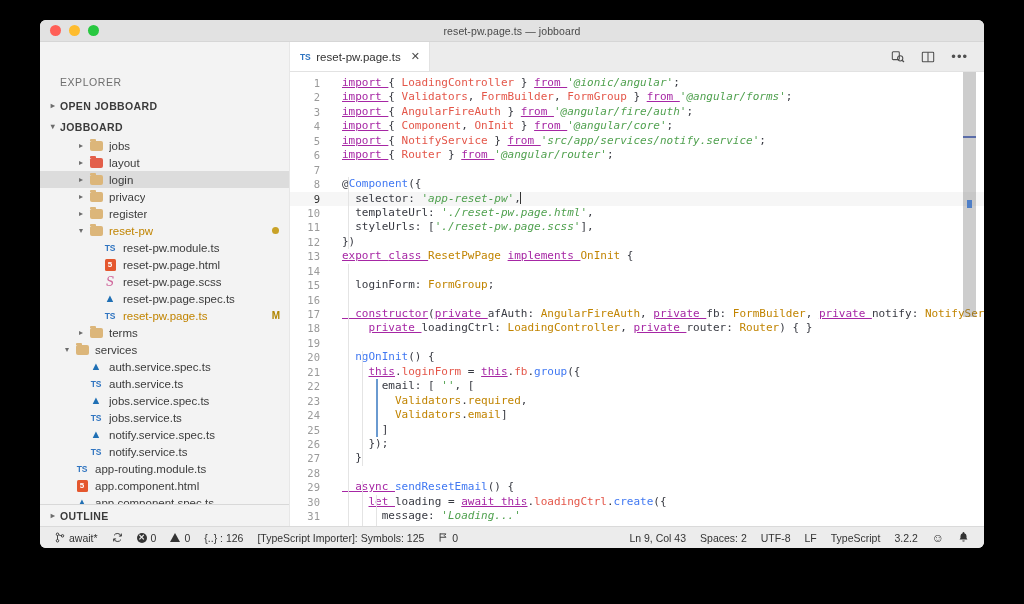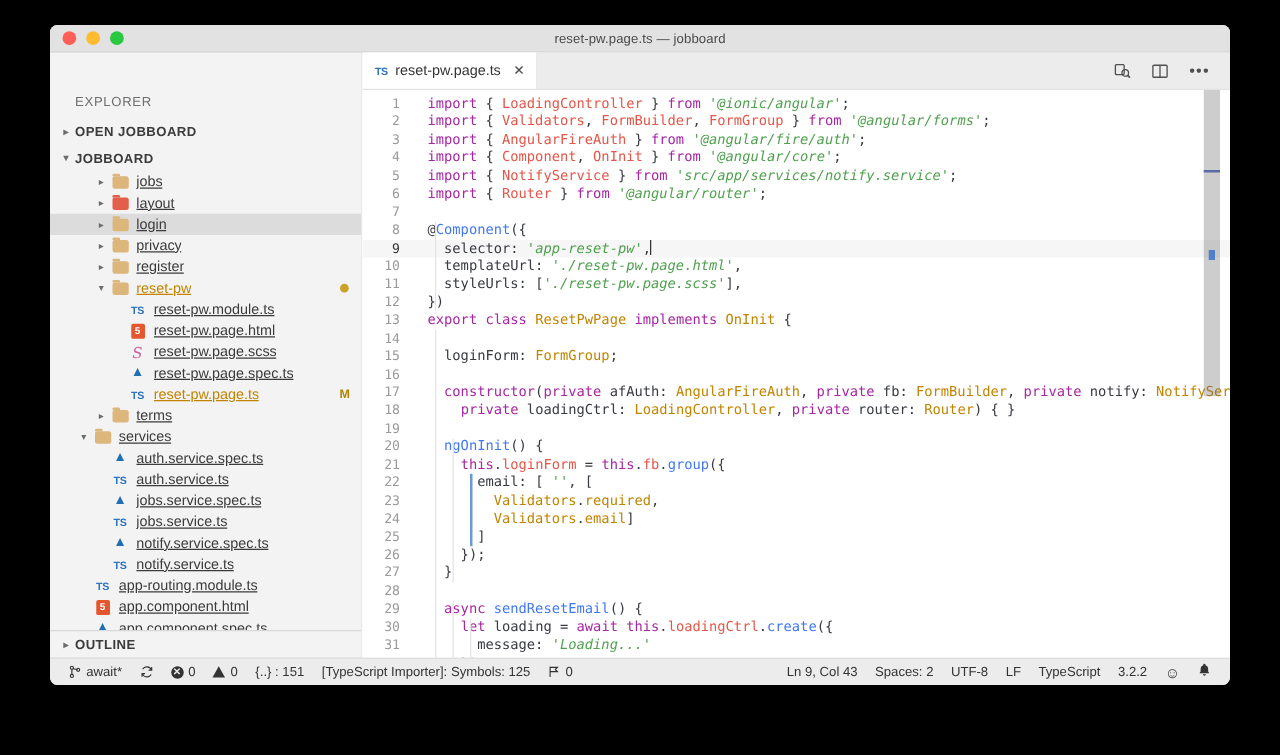--- a/index.html
+++ b/index.html
@@ -69,21 +69,21 @@
     width: 14px; flex: 0 0 14px; text-align: center;
     font-size: 8px; color: #6c6c6c; line-height: 1;
   }
   .row {
     height: 17px; display: flex; align-items: center;
     font-size: 11.5px; color: #3b3b3b;
     white-space: nowrap; position: relative;
     cursor: default;
   }
   .row.selected { background: #dcdcdc; }
-  .row .label { overflow: hidden; text-overflow: ellipsis; text-decoration: underline; }
+  .row .label { overflow: hidden; text-overflow: ellipsis; }
   .row .badge {
     position: absolute; right: 9px; font-size: 10px;
     font-weight: bold; color: #b08500;
   }
   .row .dot {
     position: absolute; right: 10px; width: 7px; height: 7px;
     border-radius: 50%; background: #c9a227;
   }
   .icon {
     width: 16px; flex: 0 0 16px; margin-right: 5px;
@@ -157,21 +157,21 @@
   .src { flex: 1 1 auto; line-height: 14.45px; padding-left: 6px; }
 
   
   .guide {
     position: absolute; top: 0; width: 1px; height: 100%;
     background: #e4e4e4;
   }
   .guide.active { background: #6a9ad0; width: 2px; }
 
   
-  .k  { color: #a626a4; }          
+  .k  { color: #a626a4; text-decoration: underline; }          
   .t  { color: #c18401; }          
   .s  { color: #50a14f; font-style: italic; }          
   .f  { color: #4078f2; }          
   .v  { color: #e45649; }          
   .p  { color: #383a42; }          
   .d  { color: #4078f2; }
 
   .cursor {
     display: inline-block; width: 1px; height: 12px;
     background: #333; vertical-align: -2px; margin-left: -1px;
@@ -510,21 +510,21 @@
       </div>
       <div class="sb-item">
         <span class="err-dot">✕</span>
         <span>0</span>
       </div>
       <div class="sb-item">
         <span class="warn-tri"></span>
         <span>0</span>
       </div>
       <div class="sb-item">
-        <span>{..} : 151</span>
+        <span>{..} : 126</span>
       </div>
       <div class="sb-item">
         <span>[TypeScript Importer]: Symbols: 125</span>
       </div>
       <div class="sb-item">
         <span class="sb-ico">
           <svg width="10" height="11" viewBox="0 0 12 13" fill="none" stroke="#333" stroke-width="1.1">
             <path d="M2.5 1.5v10"></path>
               <path d="M2.5 2.2h7l-2 2 2 2h-7"></path>
           </svg>

